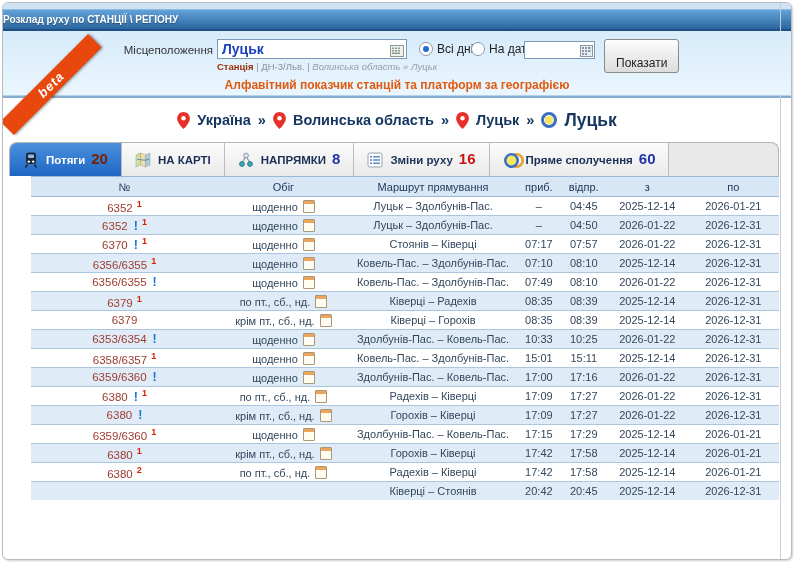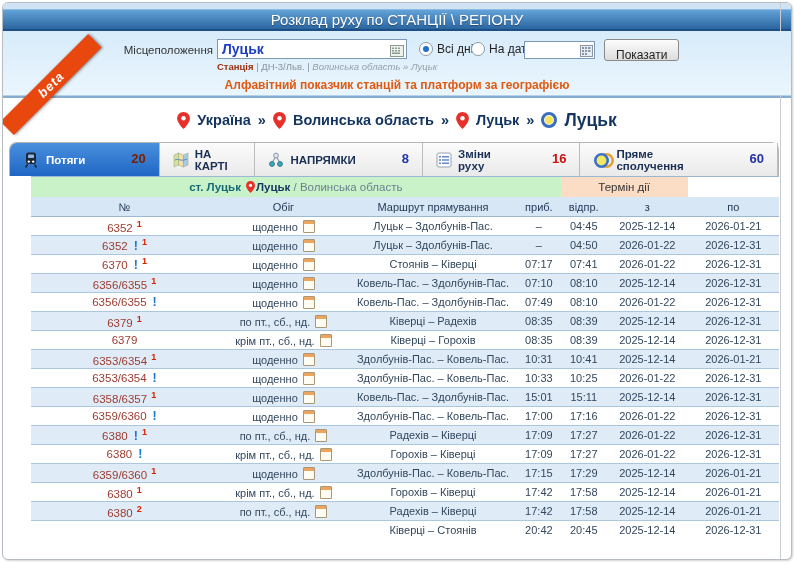--- a/index.html
+++ b/index.html
@@ -2,21 +2,21 @@
 <html><head>
 <meta charset="utf-8">
 <style>
   html,body{margin:0;padding:0;width:794px;height:564px;background:#fff;
     font-family:"Liberation Sans","DejaVu Sans",sans-serif;}
   .card{position:relative;margin:2px;height:556px;border:1px solid #b7bcc2;border-radius:6px;
     overflow:hidden;background:#fff;box-shadow:1px 1px 2px rgba(0,0,0,.18);}
   .inner-line{position:absolute;top:0;bottom:0;right:10px;width:1px;background:#c9cdd1;z-index:0;}
 
   .top-strip{height:6px;background:#cfe3f4;}
-  .title-bar{height:19px;line-height:19px;text-align:center;color:#fff;font-weight:normal;font-size:15px;
+  .title-bar{height:19px;line-height:19px;color:#fff;font-weight:bold;font-size:10px;
     background:linear-gradient(#63a3d8,#2a659f);border-top:1px solid #8cbce4;border-bottom:2px solid #1c4f84;
     text-shadow:0 1px 1px rgba(0,0,0,.35);}
 
   .form-area{position:relative;height:64px;background:linear-gradient(#d7ebfa,#eaf6fe);}
   .ribbon{position:absolute;left:-14px;top:44px;width:124px;z-index:6;transform:rotate(-45deg);
     background:#e8470e;color:#fff;font-style:italic;font-weight:bold;font-size:13px;letter-spacing:1px;
     text-align:center;padding:2px 0;box-shadow:1px 1px 3px rgba(0,0,0,.45);}
   .loc-label{position:absolute;left:0;top:13px;width:210px;text-align:right;font-size:11.5px;color:#333;}
   .loc-input-wrap{position:absolute;left:214px;top:8px;width:190px;}
   .loc-input{width:100%;height:20px;box-sizing:border-box;border:1px solid #7a9ab8;background:#fff;
@@ -26,42 +26,42 @@
   .hint b{color:#9c2f0a;}
   .hint i{color:#96a0a8;}
   .radio-wrap{position:absolute;top:11px;display:flex;align-items:center;gap:4px;font-size:12px;color:#222;cursor:pointer;}
   .rw1{left:416px;} .rw2{left:468px;}
   .radio{width:12px;height:12px;border-radius:50%;border:1px solid #8a9aa8;background:#fff;display:inline-block;position:relative;}
   .radio.checked::after{content:"";position:absolute;left:3px;top:3px;width:6px;height:6px;border-radius:50%;background:#1f6fd0;}
   .date-wrap{position:absolute;left:521px;top:9px;width:71px;}
   .date-input{width:100%;height:18px;box-sizing:border-box;border:1px solid #7a9ab8;background:#fff;
     font-family:inherit;font-size:11px;padding:0 16px 0 3px;}
   .cal-btn{position:absolute;right:2px;top:3px;width:13px;height:12px;display:inline-block;}
-  .show-btn{position:absolute;left:601px;top:8px;height:22px;padding:8px 11px;font-family:inherit;font-size:12px;color:#222;
+  .show-btn{position:absolute;left:601px;top:8px;height:22px;padding:16px 11px;font-family:inherit;font-size:12px;color:#222;
     background:linear-gradient(#fdfdfd,#dcdcdc);border:1px solid #8a8a8a;border-radius:3px;cursor:pointer;}
   .alpha-link{position:absolute;left:0;right:0;top:47px;text-align:center;font-weight:bold;font-size:12px;color:#e05a10;cursor:pointer;}
 
   .sep{height:2px;background:#85accf;border-top:1px solid #b5d2e8;}
 
   .breadcrumb{height:44px;display:flex;align-items:center;justify-content:center;gap:7px;background:#fff;
     font-weight:bold;font-size:14.5px;color:#14355f;}
   .bc-link{cursor:pointer;}
   .bc-sep{color:#14355f;}
   .bc-pin{width:13px;height:17px;display:inline-block;}
   .bc-circle{width:10px;height:10px;border-radius:50%;background:#f5e55e;border:3px solid #3a6fc0;
     box-shadow:inset 0 0 0 1px #fff;display:inline-block;}
   .bc-current{font-size:17.5px;}
 
   .tab-strip{margin:0 12px 0 6px;height:33px;display:flex;background:#e9e9e9;
     border:1px solid #b5b5b5;border-bottom:none;border-radius:8px 8px 0 0;position:relative;z-index:1;}
   .tab{display:flex;align-items:center;gap:6px;padding:0 13px;border-right:1px solid #bcbcbc;
     background:linear-gradient(#fbfbfb,#eaeaea);font-weight:bold;color:#1a2f55;font-size:11.5px;cursor:pointer;}
   .tab:first-child{border-radius:7px 0 0 0;}
   .tab.active{background:linear-gradient(#4a90dd,#1f66c4);color:#fff;align-items:center;}
-  .tab sup{font-size:13px;font-weight:bold;position:relative;top:-1px;margin-left:40px;}
+  .tab sup{font-size:15px;font-weight:bold;position:relative;top:-1px;}
   .tab-ico{width:17px;height:16px;display:inline-block;}
 
   .table-wrap{margin:0 12px 0 28px;position:relative;z-index:1;}
   table{width:100%;border-collapse:collapse;table-layout:fixed;font-size:11px;color:#33475c;border-top:1px solid #9bb8d2;}
   th,td{text-align:center;overflow:hidden;white-space:nowrap;}
   .station-row th{height:18px;font-size:11.5px;font-weight:normal;}
   .station-row .green{background:#c9f2c9;}
   .station-row .peach{background:#fbdcc4;color:#333;}
   .station-row .plain{background:#fff;}
   .st-prefix{color:#156a78;font-weight:bold;}
@@ -220,30 +220,20 @@
       <colgroup>
         <col style="width:25%">
           <col style="width:17.5%">
           <col style="width:22.5%">
         <col style="width:5.8%">
           <col style="width:6.2%">
           <col style="width:10.8%">
           <col style="width:12.2%">
       </colgroup>
       <thead>
-        <tr class="station-row">
-          <th colspan="4" class="green">
-            <span class="st-prefix">ст. Луцьк</span><span class="st-pin"><svg viewBox="0 0 12 16" width="9" height="12">
-                  <path d="M6 0C2.7 0 0 2.7 0 6c0 4.2 6 10 6 10s6-5.8 6-10C12 2.7 9.3 0 6 0z" fill="#e8302a"></path>
-                  <circle cx="6" cy="5.8" r="2.1" fill="#fff"></circle>
-                </svg></span><span class="st-name">Луцьк</span> <span class="st-region">/ Волинська область</span>
-          </th>
-          <th colspan="2" class="peach">Термін дії</th>
-          <th class="plain"></th>
-        </tr>
         <tr class="col-head">
           <th>№</th>
           <th>Обіг</th>
           <th>Маршрут прямування</th>
           <th>приб.</th>
           <th>відпр.</th>
           <th>з</th>
           <th>по</th>
         </tr>
       </thead>
@@ -264,21 +254,21 @@
             <td>–</td>
             <td>04:50</td>
             <td>2026-01-22</td>
             <td>2026-12-31</td>
           </tr>
           <tr>
             <td><span class="trainnum">6370</span><span class="alert">!</span><sup class="note">1</sup></td>
             <td><span>щоденно</span><span class="cal-ico"></span></td>
             <td>Стоянів – Ківерці</td>
             <td>07:17</td>
-            <td>07:41</td>
+            <td>07:57</td>
             <td>2026-01-22</td>
             <td>2026-12-31</td>
           </tr>
           <tr>
             <td><span class="trainnum">6356/6355</span><sup class="note">1</sup></td>
             <td><span>щоденно</span><span class="cal-ico"></span></td>
             <td>Ковель-Пас. – Здолбунів-Пас.</td>
             <td>07:10</td>
             <td>08:10</td>
             <td>2025-12-14</td>
@@ -305,29 +295,20 @@
           <tr>
             <td><span class="trainnum">6379</span></td>
             <td><span>крім пт., сб., нд.</span><span class="cal-ico"></span></td>
             <td>Ківерці – Горохів</td>
             <td>08:35</td>
             <td>08:39</td>
             <td>2025-12-14</td>
             <td>2026-12-31</td>
           </tr>
           <tr>
-            <td><span class="trainnum">6353/6354</span><sup class="note">1</sup></td>
-            <td><span>щоденно</span><span class="cal-ico"></span></td>
-            <td>Здолбунів-Пас. – Ковель-Пас.</td>
-            <td>10:31</td>
-            <td>10:41</td>
-            <td>2025-12-14</td>
-            <td>2026-01-21</td>
-          </tr>
-          <tr>
             <td><span class="trainnum">6353/6354</span><span class="alert">!</span></td>
             <td><span>щоденно</span><span class="cal-ico"></span></td>
             <td>Здолбунів-Пас. – Ковель-Пас.</td>
             <td>10:33</td>
             <td>10:25</td>
             <td>2026-01-22</td>
             <td>2026-12-31</td>
           </tr>
           <tr>
             <td><span class="trainnum">6358/6357</span><sup class="note">1</sup></td>

